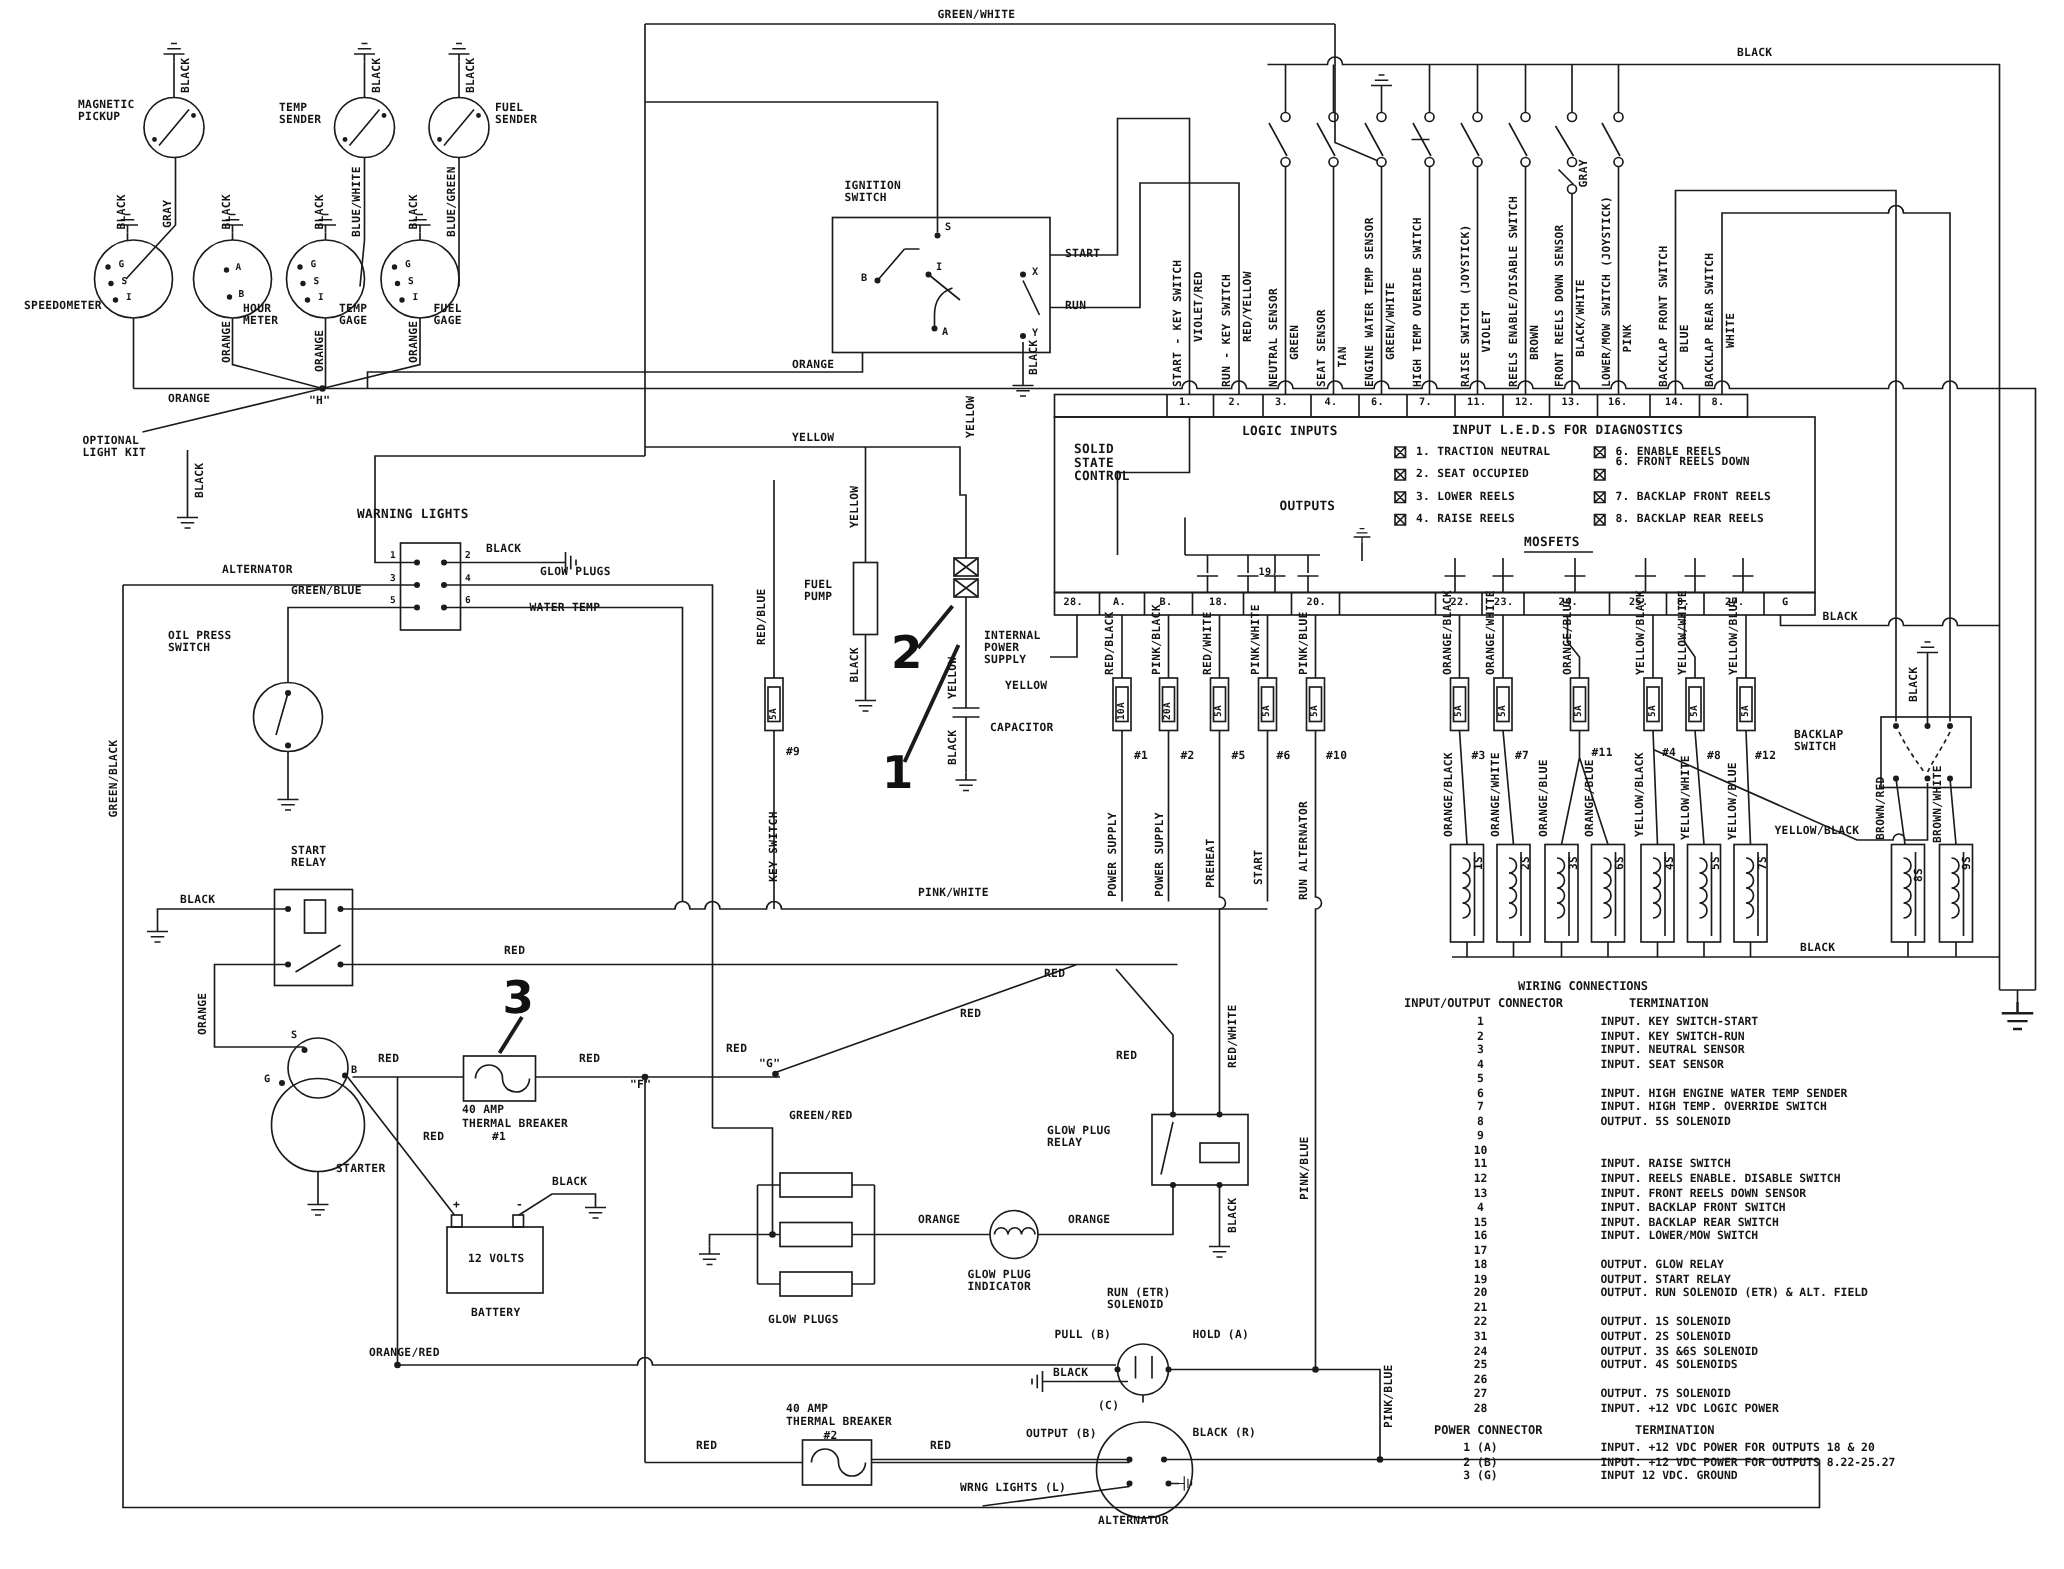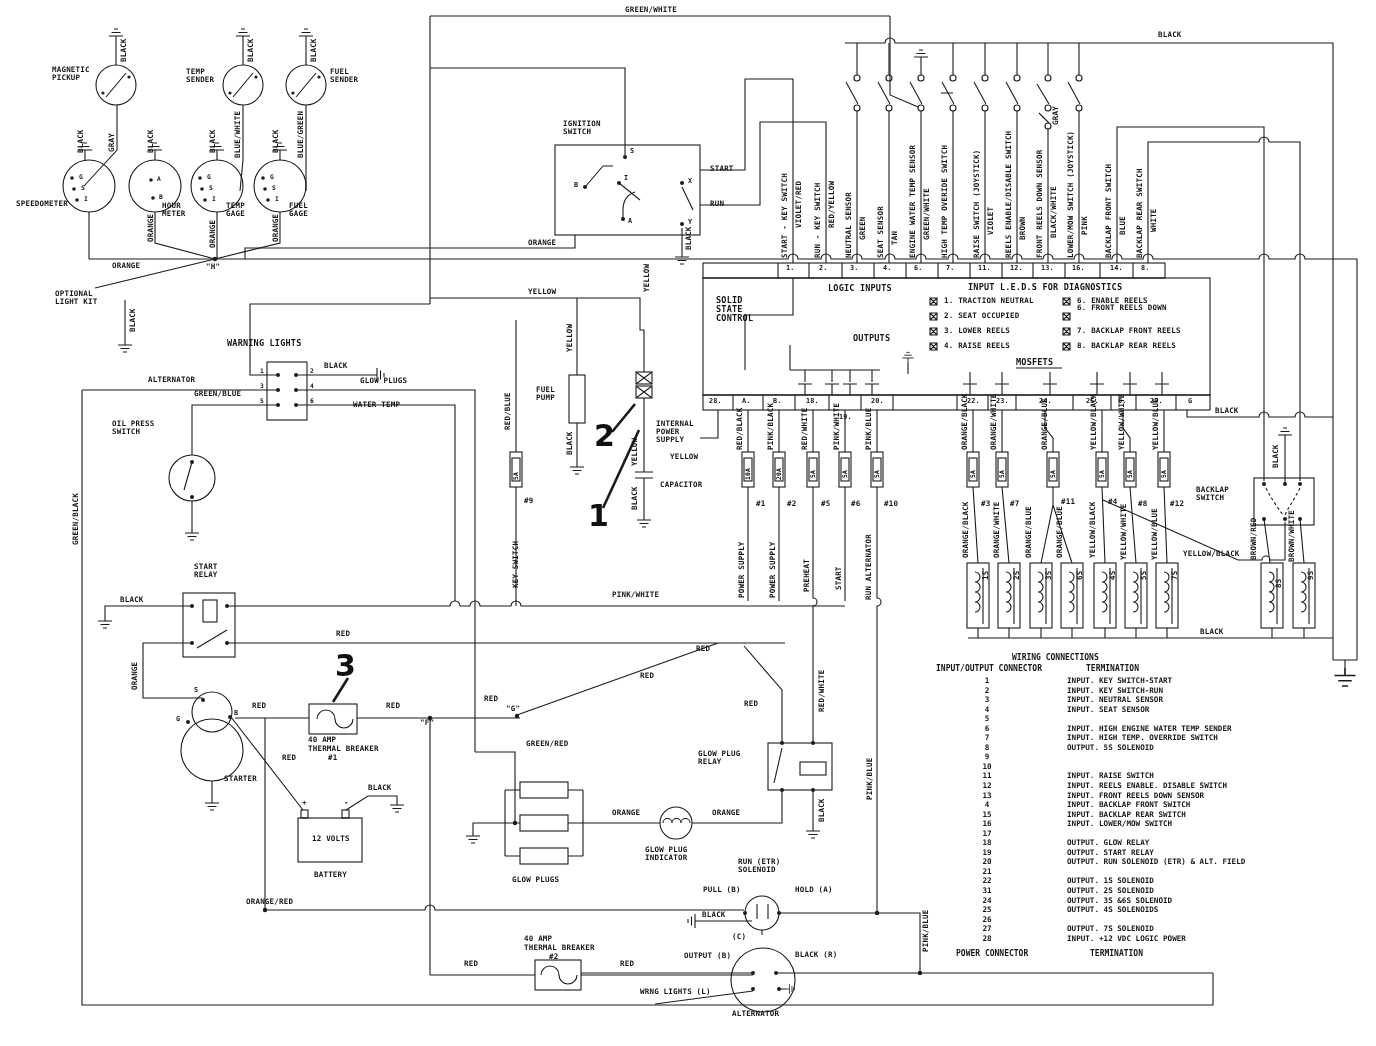--- a/index.html
+++ b/index.html
@@ -393,21 +393,21 @@
 <div class="L" style="left:944px;top:342px">4. RAISE REELS</div>
 <div class="L" style="left:1077px;top:297px">6. ENABLE REELS</div>
 <div class="L" style="left:1077px;top:304px">6. FRONT REELS DOWN</div>
 <div class="L" style="left:1077px;top:327px">7. BACKLAP FRONT REELS</div>
 <div class="L" style="left:1077px;top:342px">8. BACKLAP REAR REELS</div>
 
 <div class="L s7" style="left:709px;top:398px">28.</div>
 <div class="L s7" style="left:742px;top:398px">A.</div>
 <div class="L s7" style="left:773px;top:398px">B.</div>
 <div class="L s7" style="left:806px;top:398px">18.</div>
-<div class="L s7" style="left:839px;top:414px">19.</div>
+<div class="L s7" style="left:839px;top:378px">19.</div>
 <div class="L s7" style="left:871px;top:398px">20.</div>
 <div class="L s7" style="left:967px;top:398px">22.</div>
 <div class="L s7" style="left:996px;top:398px">23.</div>
 <div class="L s7" style="left:1039px;top:398px">24.</div>
 <div class="L s7" style="left:1086px;top:398px">25.</div>
 <div class="L s7" style="left:1118px;top:398px">8.</div>
 <div class="L s7" style="left:1150px;top:398px">27.</div>
 <div class="L s7" style="left:1188px;top:398px">G</div>
 <div class="L" style="left:1215px;top:407px">BLACK</div>
 
@@ -473,21 +473,21 @@
 <div class="L" style="left:1200px;top:628px">BLACK</div>
 
 <div class="L" style="left:1196px;top:486px">BACKLAP
 SWITCH</div>
 <div class="L V" style="left:1272px;top:468px">BLACK</div>
 <div class="L V" style="left:1250px;top:560px">BROWN/RED</div>
 <div class="L V" style="left:1275px;top:588px">8S</div>
 <div class="L V" style="left:1288px;top:562px">BROWN/WHITE</div>
 <div class="L V" style="left:1307px;top:580px">9S</div>
 
-<div class="L s9" style="left:227px;top:339px">WARNING LIGHTS</div>
+<div class="L s9" style="left:238px;top:339px">WARNING LIGHTS</div>
 <div class="L s6" style="left:260px;top:368px">1</div>
 <div class="L s6" style="left:310px;top:368px">2</div>
 <div class="L s6" style="left:260px;top:383px">3</div>
 <div class="L s6" style="left:310px;top:383px">4</div>
 <div class="L s6" style="left:260px;top:398px">5</div>
 <div class="L s6" style="left:310px;top:398px">6</div>
 <div class="L" style="left:324px;top:362px">BLACK</div>
 <div class="L" style="left:360px;top:377px">GLOW PLUGS</div>
 <div class="L" style="left:148px;top:376px">ALTERNATOR</div>
 <div class="L" style="left:194px;top:390px">GREEN/BLUE</div>
@@ -691,14 +691,31 @@
       <span class="tt">OUTPUT. 7S SOLENOID</span>
     </div>
 
     <div class="trow">
       <span class="tn">28</span>
       <span class="tt">INPUT. +12 VDC LOGIC POWER</span>
     </div>
   </div>
 <div class="tblhead" style="left:956px;top:949px">POWER CONNECTOR</div>
 <div class="tblhead" style="left:1090px;top:949px">TERMINATION</div>
+<div class="tbl" style="left:945px;top:960px">
+
+    <div class="trow">
+      <span class="tn">1 (A)</span>
+      <span class="tt">INPUT. +12 VDC POWER FOR OUTPUTS 18 &amp; 20</span>
+    </div>
+
+    <div class="trow">
+      <span class="tn">2 (B)</span>
+      <span class="tt">INPUT. +12 VDC POWER FOR OUTPUTS 8.22-25.27</span>
+    </div>
+
+    <div class="trow">
+      <span class="tn">3 (G)</span>
+      <span class="tt">INPUT 12 VDC. GROUND</span>
+    </div>
+  </div>
 
 </div>
 
 </body></html>

